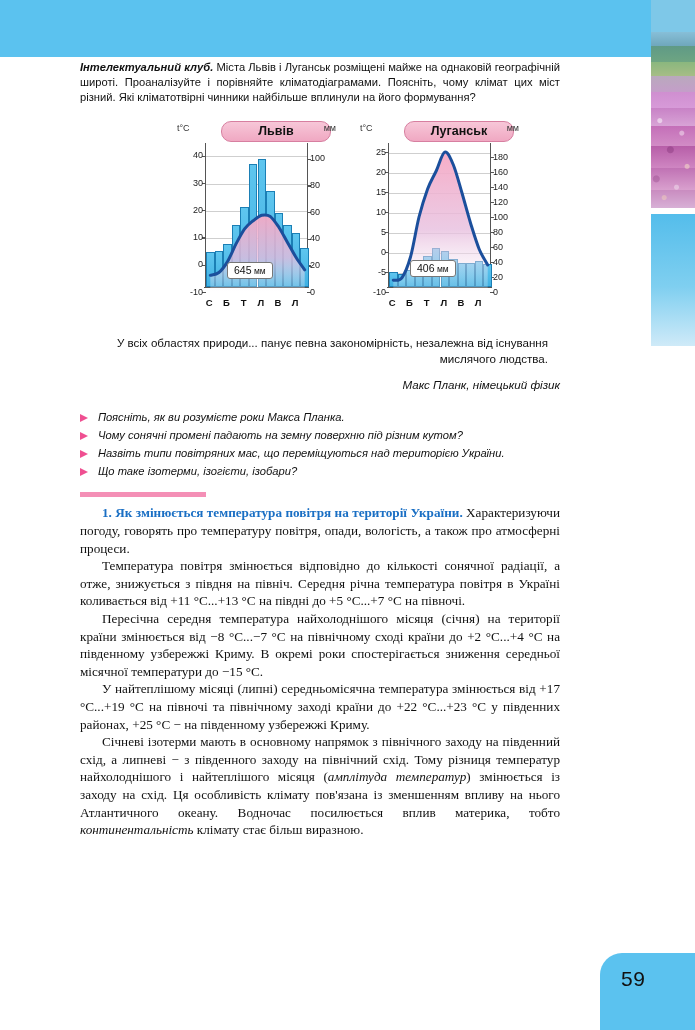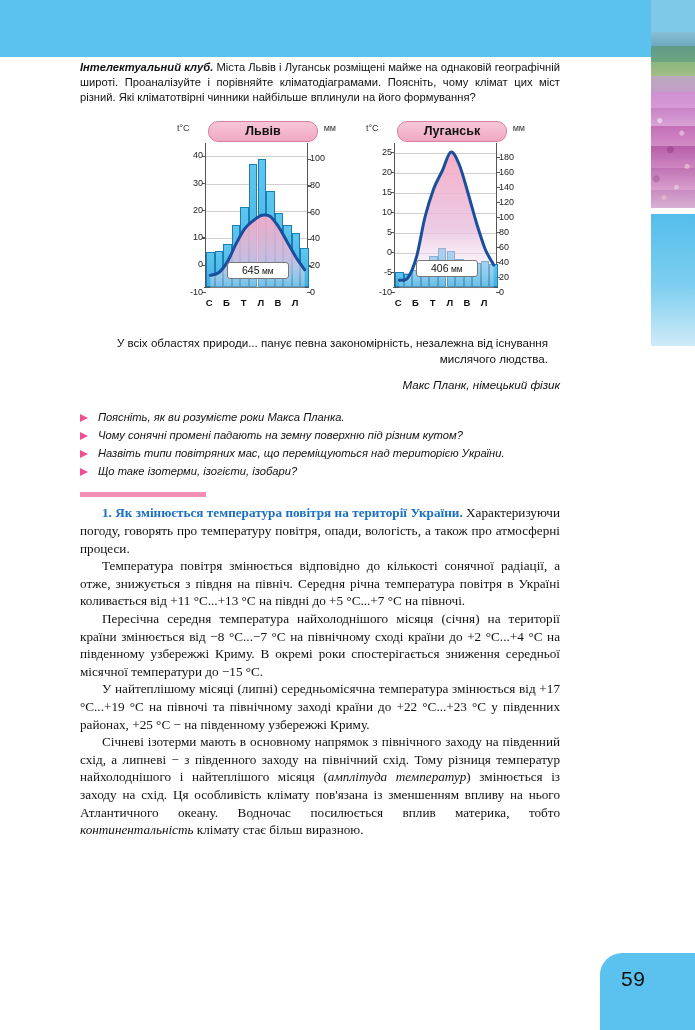--- a/index.html
+++ b/index.html
@@ -65,25 +65,25 @@
   .intro{
     font-family:"Liberation Sans",sans-serif;
     font-size:11.2px;line-height:15.2px;color:#111;
     text-align:justify;margin:0;
   }
   .intro b{font-weight:bold;font-style:italic;}
 
   
   #charts{
     position:relative;height:200px;margin-top:13px;
-    display:flex;justify-content:flex-start;gap:29px;padding-left:96px;
+    display:flex;justify-content:flex-start;gap:23px;padding-left:96px;
   }
   .climatogram{position:relative;width:160px;height:200px;}
   .cg-title{
-    position:absolute;left:32px;top:2px;width:108px;height:19px;
+    position:absolute;left:45px;top:2px;width:108px;height:19px;
     background:linear-gradient(to bottom,#f7c7d8,#f0a8c2);
     border:1px solid #d77fa0;border-radius:10px;
     font-family:"Liberation Sans",sans-serif;font-weight:bold;
     font-size:12.5px;color:#111;text-align:center;line-height:19px;
   }
   .cg-unit-l,.cg-unit-r{
     position:absolute;top:4px;
     font-family:"Liberation Sans",sans-serif;font-size:9px;color:#333;
   }
   .cg-unit-l{left:1px;}
@@ -117,21 +117,21 @@
   }
   .months span{
     flex:1;text-align:center;
     font-family:"Liberation Sans",sans-serif;font-weight:bold;
     font-size:9.5px;color:#111;
   }
   .precip-label{
     position:absolute;
     background:#fff;border:1px solid #777;border-radius:3px;
     font-family:"Liberation Sans",sans-serif;font-size:10.5px;
-    color:#111;padding:0 14px;white-space:nowrap;line-height:14px;
+    color:#111;padding:0 6px;white-space:nowrap;line-height:14px;
   }
   .precip-label em{font-style:normal;font-size:8.5px;}
   svg.curve{position:absolute;left:0;top:0;overflow:visible;}
 
   
   h2.section{
     margin:16px 0 0 0;
     font-family:"Liberation Serif",serif;font-weight:bold;
     font-size:16.5px;color:#1a6fc4;letter-spacing:-0.1px;
   }

